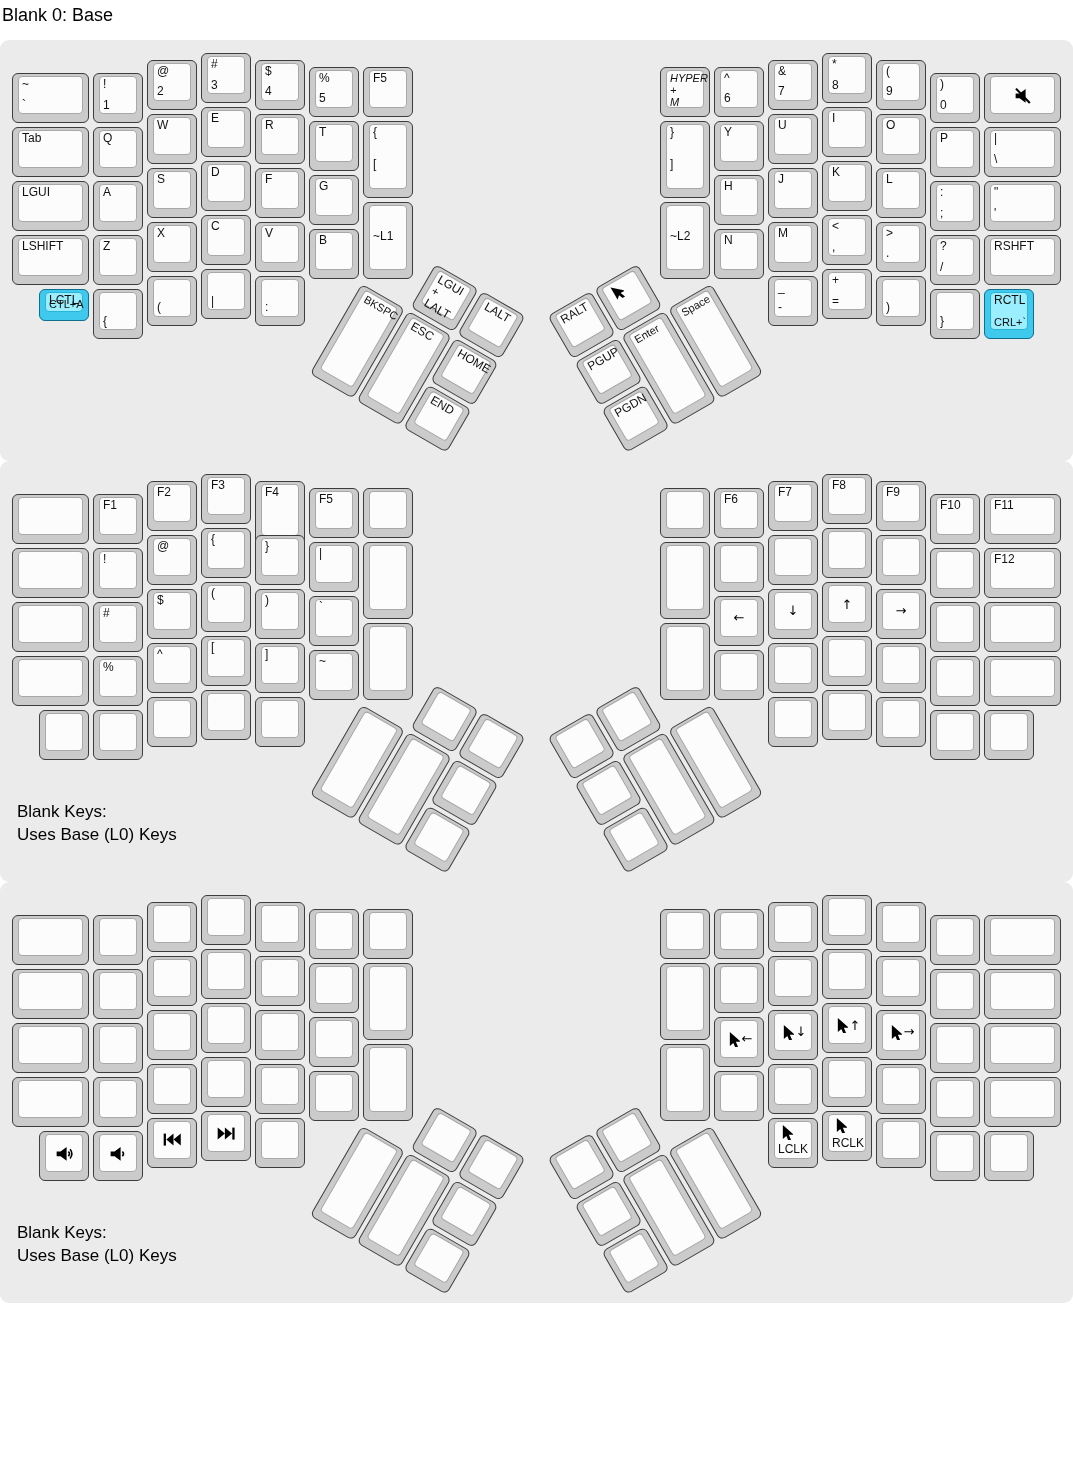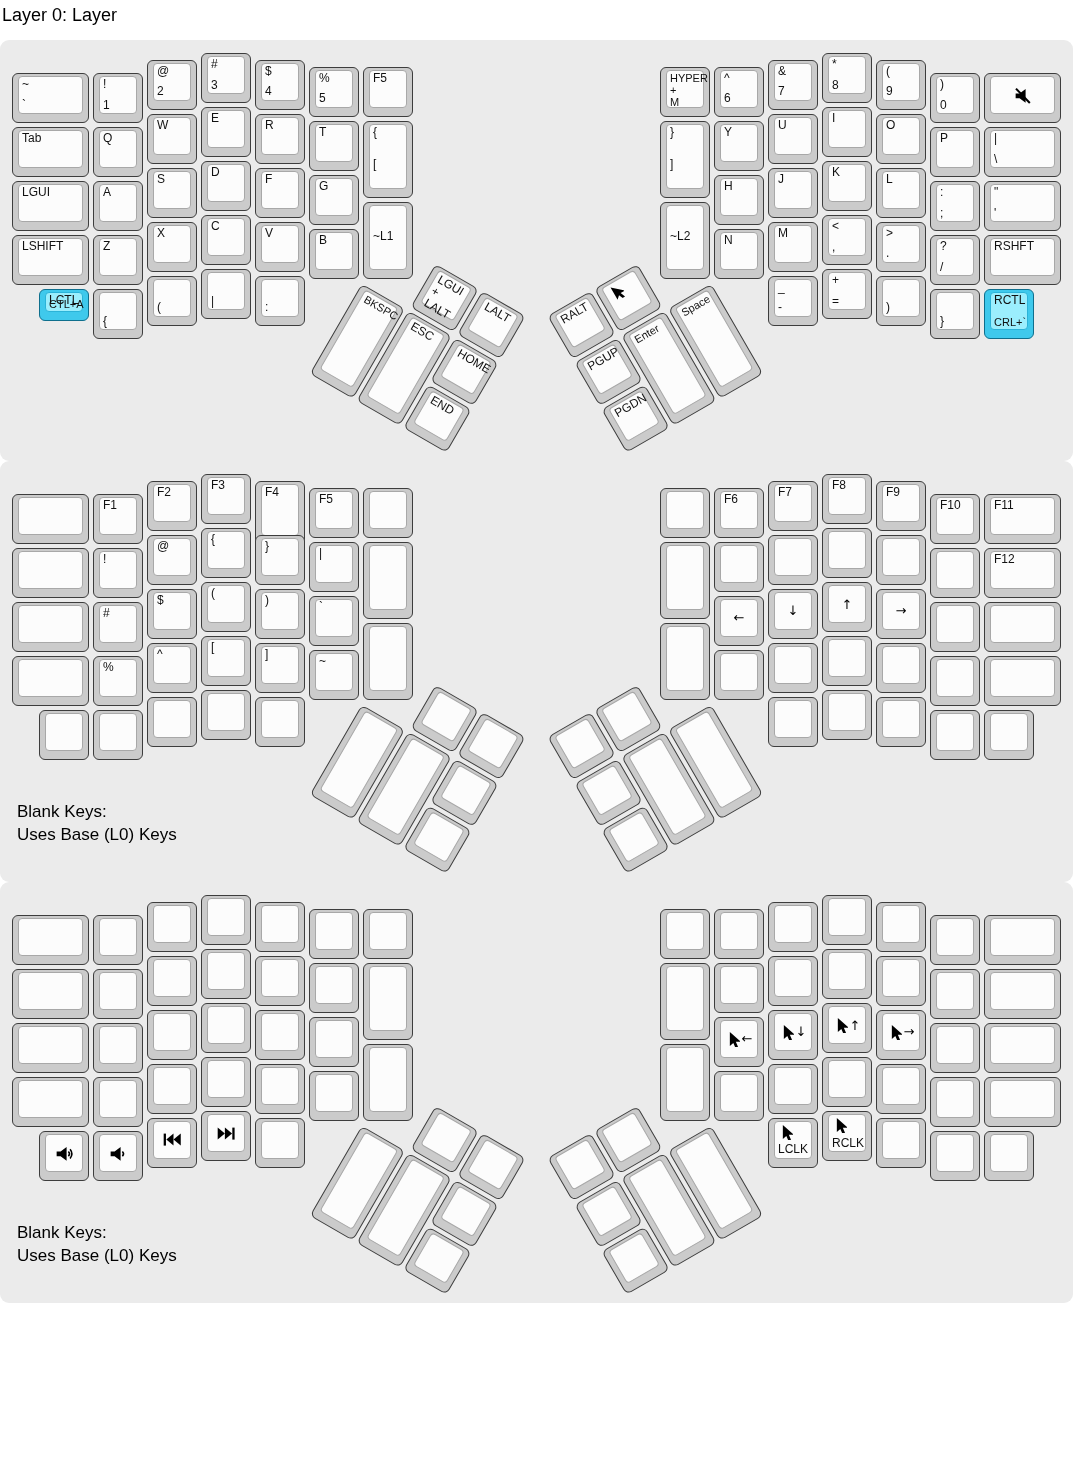--- a/index.html
+++ b/index.html
@@ -30,21 +30,21 @@
   .icon-tl{position:absolute;top:2px;left:4px}
   svg{display:block}
   .note{position:absolute;left:17px;top:340px;font-size:17px;line-height:22.5px;white-space:pre-line;color:#000}
 </style>
 </head>
 <body>
 
 <div class="page">
 
   <div class="section">
-    <h2 class="title">Layer 0: Layer</h2>
+    <h2 class="title">Blank 0: Base</h2>
     <div class="panel">
       <div class="keys">
           <div class="key" style="left: 12px; top: 33.25px; width: 77px; height: 50px;">
             <div class="keytop">
               <span class="lg lt">~</span>
               <span class="lg lb">`</span>
             </div>
           </div>
           <div class="key" style="left: 12px; top: 87.25px; width: 77px; height: 50px;">
             <div class="keytop">
@@ -235,21 +235,21 @@
               <div class="keytop">
                 <span class="lg lt">HOME</span>
               </div>
             </div>
             <div class="key" style="left: 110px; top: 56px; width: 50px; height: 50px;">
               <div class="keytop">
                 <span class="lg lt">END</span>
               </div>
             </div>
           </div>
-          <div class="key" style="left: 660px; top: 26.5px; width: 50px; height: 50px;">
+          <div class="key" style="left: 660px; top: 26.5px; width: 50px; height: 50px; font-style: italic;">
             <div class="keytop">
               <span class="lg lt small">HYPER
 +
 M</span>
             </div>
           </div>
           <div class="key" style="left: 660px; top: 80.5px; width: 50px; height: 77px;">
             <div class="keytop">
               <span class="lg lt">}</span>
               <span class="lg lb bmid">]</span>

